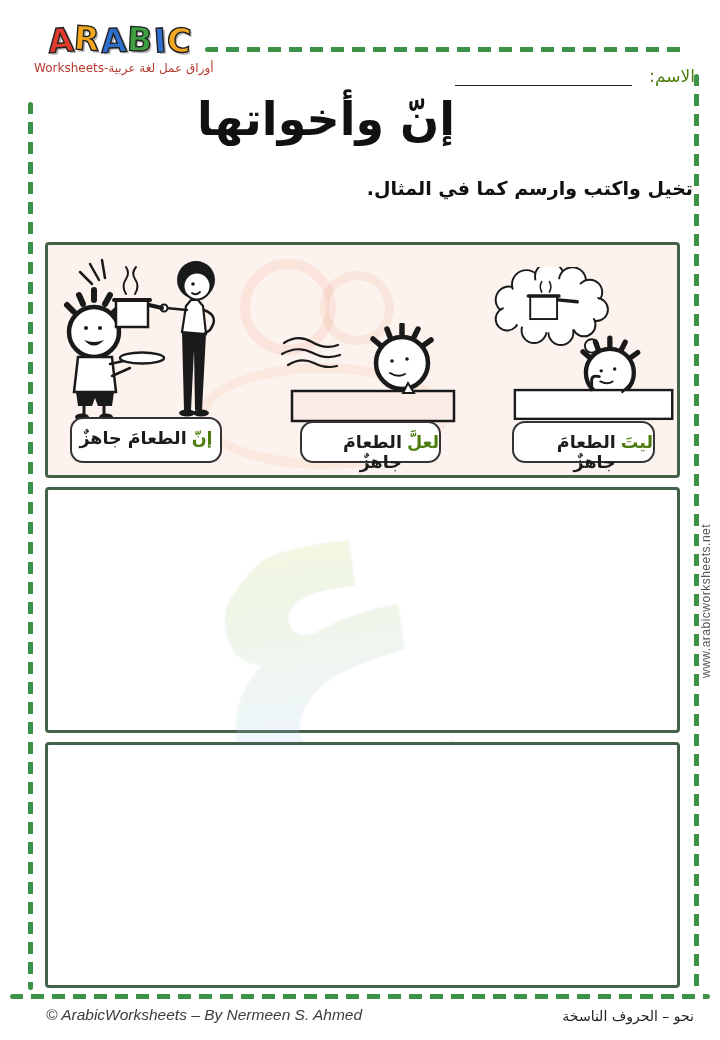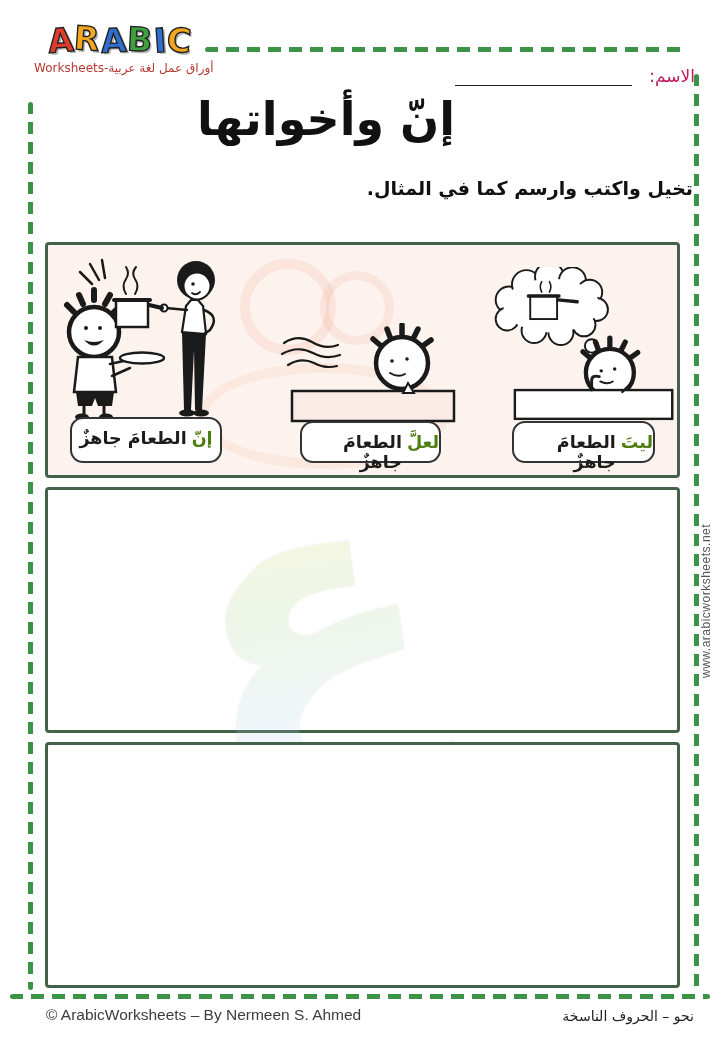--- a/index.html
+++ b/index.html
@@ -24,21 +24,21 @@
         background:repeating-linear-gradient(to right,#3C9247 0 13px,transparent 13px 21px);}
   .dash-v{position:absolute;width:5px;border-radius:3px;
         background:repeating-linear-gradient(to bottom,#3C9247 0 12px,transparent 12px 20px);}
   .dash-top{left:205px;top:47px;width:482px;}
   .dash-bottom{left:10px;top:994px;width:700px;}
   .dash-left{left:28px;top:102px;height:888px;}
   .dash-right{left:694px;top:74px;height:916px;}
 
   
   .name-row{position:absolute;top:66px;left:455px;width:240px;direction:rtl;
-        display:flex;align-items:flex-end;gap:17px;font-size:17px;color:#be185d;}
+        display:flex;align-items:flex-end;gap:17px;font-size:17px;color:#4d7c0f;}
   .name-line{flex:1;border-bottom:1.6px solid #222;height:16px;}
 
   
   .title{position:absolute;top:92px;left:0;width:652px;text-align:center;
         font-size:46px;font-weight:bold;color:#111;direction:rtl;line-height:1.2;}
   .instructions{position:absolute;top:174px;right:27px;text-align:right;direction:rtl;
         font-size:19px;font-weight:bold;color:#111;line-height:29px;}
 
   
   .box{position:absolute;left:45px;width:629px;border:3px solid #44624A;
@@ -72,21 +72,21 @@
         background:linear-gradient(180deg,#f3cf3e 12%,#9ed06e 46%,#a8cfe8 82%);
         -webkit-background-clip:text;background-clip:text;color:transparent;
         opacity:.17;transform:rotate(-8deg);
         filter:drop-shadow(0 0 1px rgba(20,20,20,.55));pointer-events:none;}
 
   
   .side-url{position:absolute;left:699px;top:388px;height:290px;writing-mode:vertical-rl;
         transform:rotate(180deg);font-size:12px;color:#555;letter-spacing:.5px;
         font-family:"Liberation Sans",sans-serif;}
   .footer-left{position:absolute;left:46px;top:1006px;font-size:15.5px;color:#3c3c3c;
-        font-family:"Liberation Sans",sans-serif;}
+        font-family:"Liberation Sans",sans-serif;font-style:italic;}
   .footer-right{position:absolute;right:26px;top:1008px;font-size:14px;color:#222;direction:rtl;}
 </style>
 </head>
 <body>
 
 <div id="page">
 
   <div class="logo">
     <div class="logo-letters">
       <span class="lc0">A</span><span class="lc1">R</span><span class="lc2">A</span><span class="lc3">B</span><span class="lc4">I</span><span class="lc5">C</span>

